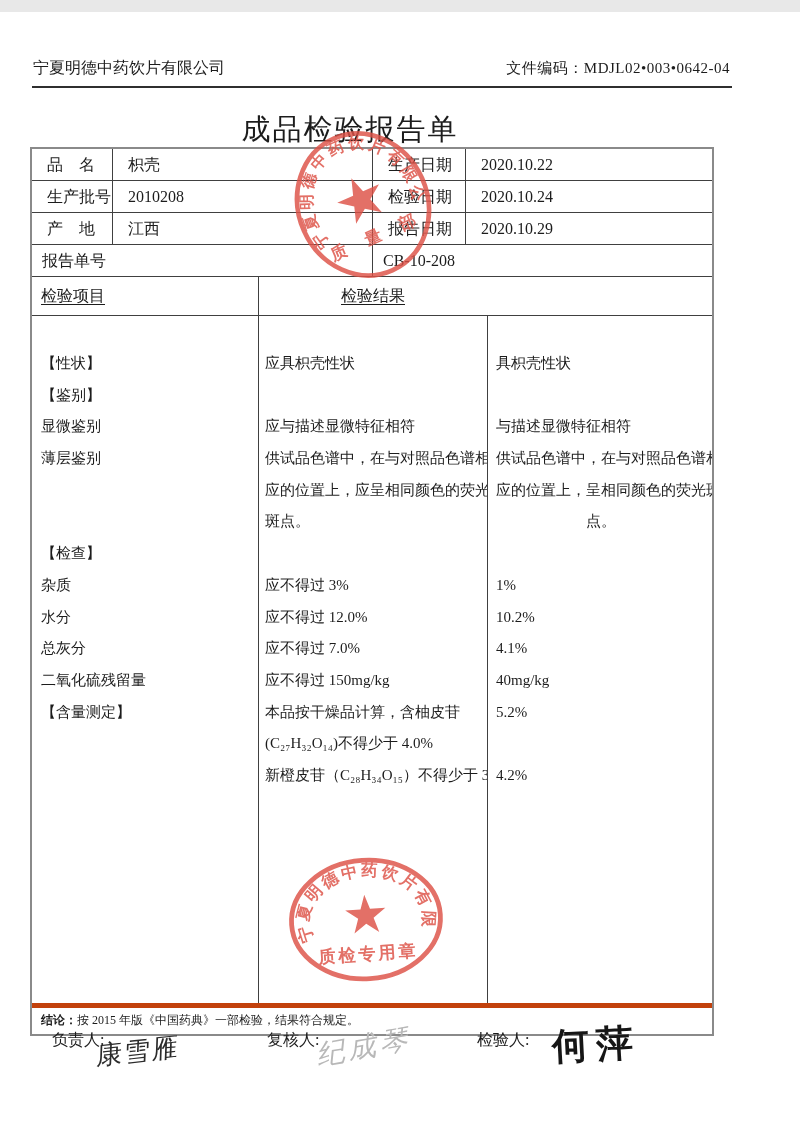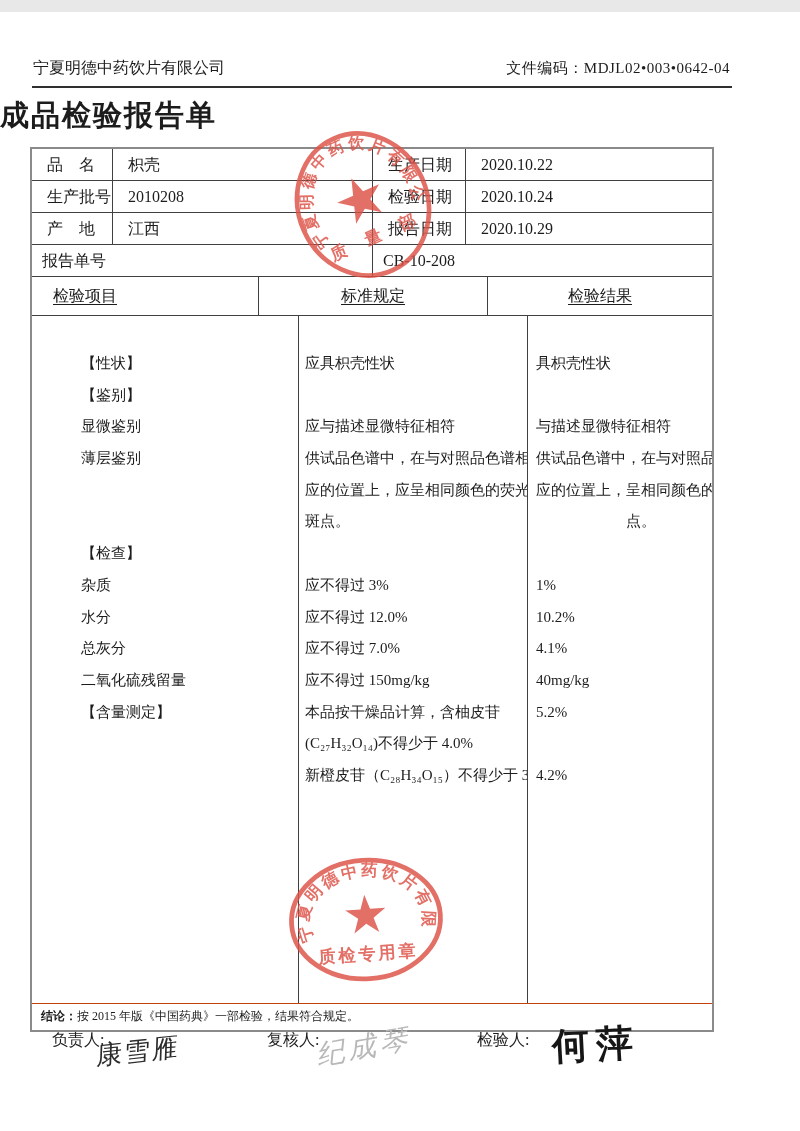--- a/index.html
+++ b/index.html
@@ -6,39 +6,39 @@
   .page{
     position:relative;width:800px;height:1131px;background:#ffffff;
     font-family:"Liberation Serif","DejaVu Serif",serif;color:#1c1c1c;
     margin:12px auto;overflow:hidden;
   }
   
   .doc-header{position:absolute;top:46px;left:33px;right:70px;display:flex;
     justify-content:space-between;align-items:baseline;font-size:16px;}
   .doc-code{font-size:15px;letter-spacing:.5px;}
   .header-rule{position:absolute;top:74px;left:32px;right:68px;height:2px;background:#2f2f2f;}
-  .doc-title{position:absolute;top:84px;left:0;width:700px;
-    font-size:29px;font-weight:bold;letter-spacing:2px;}
+  .doc-title{position:absolute;top:98px;left:0;width:700px;text-align:center;
+    font-size:29px;font-weight:normal;letter-spacing:2px;}
   
   .report-table{position:absolute;left:30px;top:135px;width:684px;
     border:2px solid #8a8a8a;box-sizing:border-box;background:transparent;}
   .info-grid{display:grid;grid-template-columns:80px 260px 93px 1fr;}
   .icell{height:31px;line-height:31px;padding-left:15px;font-size:16px;
     border-bottom:1px solid #404040;white-space:pre;overflow:hidden;}
   .icell.c2,.icell.c3,.icell.c4{border-left:1px solid #404040;}
   .report-no-row{display:grid;grid-template-columns:340px 1fr;border-bottom:1px solid #404040;}
   .rcell{height:31px;line-height:31px;padding-left:10px;font-size:16px;white-space:pre;}
   .rcell.c2{border-left:1px solid #404040;}
   .detail-header{display:grid;grid-template-columns:226px 229px 1fr;border-bottom:1px solid #404040;}
   .hcell{height:38px;line-height:38px;font-size:16px;text-align:center;}
   .hcell span{text-decoration:underline;text-underline-offset:3px;}
-  .hcell.c1{text-align:left;padding-left:21px;}
+  .hcell.c1{text-align:left;padding-left:9px;}
   .hcell.c2,.hcell.c3{border-left:1px solid #404040;}
   .body-region{display:grid;grid-template-columns:226px 229px 1fr;height:687px;
-    border-bottom:1px solid #c2410c;padding-left:40px;}
+    border-bottom:5px solid #c2410c;}
   .bcol{padding-top:32px;overflow:hidden;}
   .bcol.c1{padding-left:9px;}
   .bcol.c2{border-left:1px solid #404040;padding-left:6px;}
   .bcol.c3{border-left:1px solid #404040;padding-left:8px;}
   .bline{height:31.7px;line-height:31.7px;font-size:15px;white-space:pre;}
   .conclusion-row{height:26px;line-height:25px;padding-left:9px;font-size:12px;white-space:pre;}
   .conclusion-label{font-weight:bold;}
   
   .sig-label{position:absolute;font-size:16px;white-space:pre;}
   .sig-name{position:absolute;white-space:pre;}
@@ -83,21 +83,20 @@
         <div class="icell c4">2020.10.29</div>
       </div>
 
     <div class="report-no-row">
       <div class="rcell c1">报告单号</div>
       <div class="rcell c2">CB-10-208</div>
     </div>
 
     <div class="detail-header">
       <div class="hcell c1"><span>检验项目</span></div>
-      <div class="hcell c2"><span>标准规定</span></div>
       <div class="hcell c3"><span>检验结果</span></div>
     </div>
 
     <div class="body-region">
       <div class="bcol c1" id="col-item">
           <div class="bline">【性状】</div>
           <div class="bline">【鉴别】</div>
           <div class="bline">显微鉴别</div>
           <div class="bline">薄层鉴别</div>
           <div class="bline"></div>

